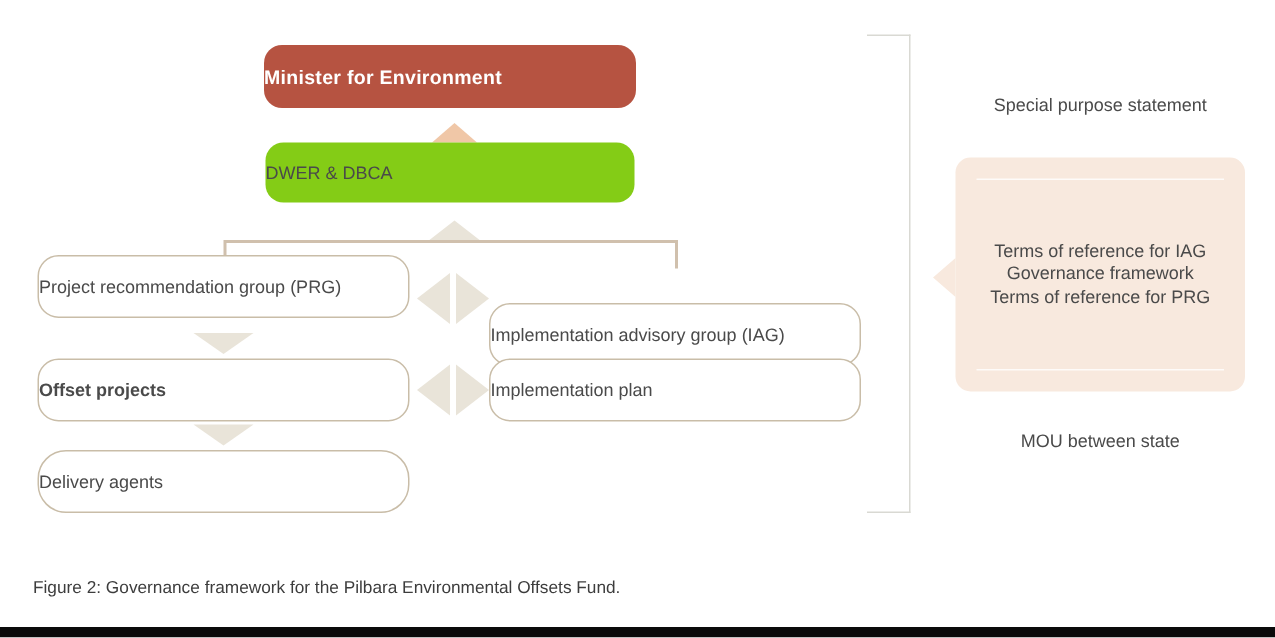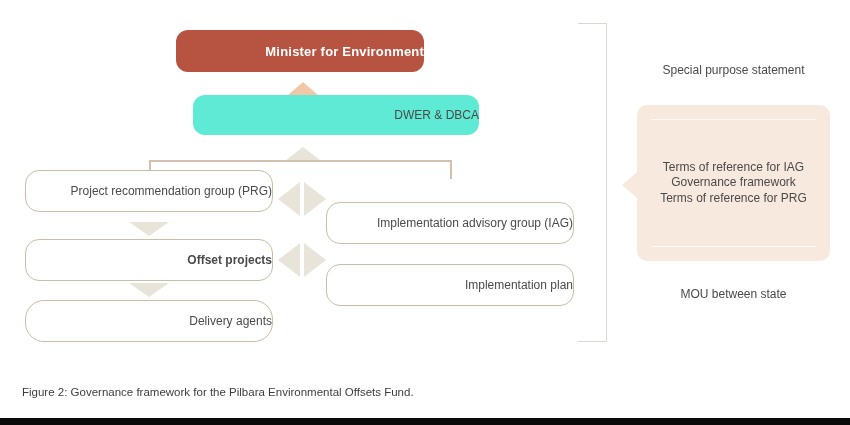--- a/index.html
+++ b/index.html
@@ -8,51 +8,50 @@
     position: relative;
     width: 850px;
     height: 425px;
     background: #ffffff;
     overflow: hidden;
   }
   .node {
     position: absolute;
     display: flex;
     align-items: center;
-    justify-content: flex-end;
+    justify-content: flex-start;
     text-align: center;
     font-size: 12px;
     color: #4a4a4a;
   }
   .node-minister {
     left: 176px; top: 30px; width: 248px; height: 42px;
     background: #b65341;
     border-radius: 12px;
     color: #ffffff;
     font-weight: bold;
     font-size: 13px;
     letter-spacing: 0.2px;
   }
   .node-dwer {
-    left: 177px; top: 95px; width: 286px; height: 40px;
-    background: #5eead4;
+    left: 177px; top: 95px; width: 246px; height: 40px;
+    background: #84cc16;
     border-radius: 12px;
-    margin-left: 16px;
   }
   .node-white {
     width: 248px; height: 42px;
     background: #ffffff;
     border: 1.5px solid #c9bda8;
     border-radius: 14px;
   }
   .pos-prg      { left: 25px;  top: 170px; }
   .pos-offset   { left: 25px;  top: 239px; font-weight: bold; }
   .pos-delivery { left: 25px;  top: 300px; border-radius: 19px; }
   .pos-iag      { left: 326px; top: 178px; margin-top: 24px; }
-  .pos-implplan { left: 326px; top: 239px; margin-top: 25px; }
+  .pos-implplan { left: 326px; top: 239px; }
 
   .tri { position: absolute; width: 0; height: 0; }
   .tri-up-peach {
     left: 288px; top: 82px;
     border-left: 15px solid transparent;
     border-right: 15px solid transparent;
     border-bottom: 13px solid #f0c7a7;
   }
   .tri-up-beige {
     left: 285px; top: 147px;

